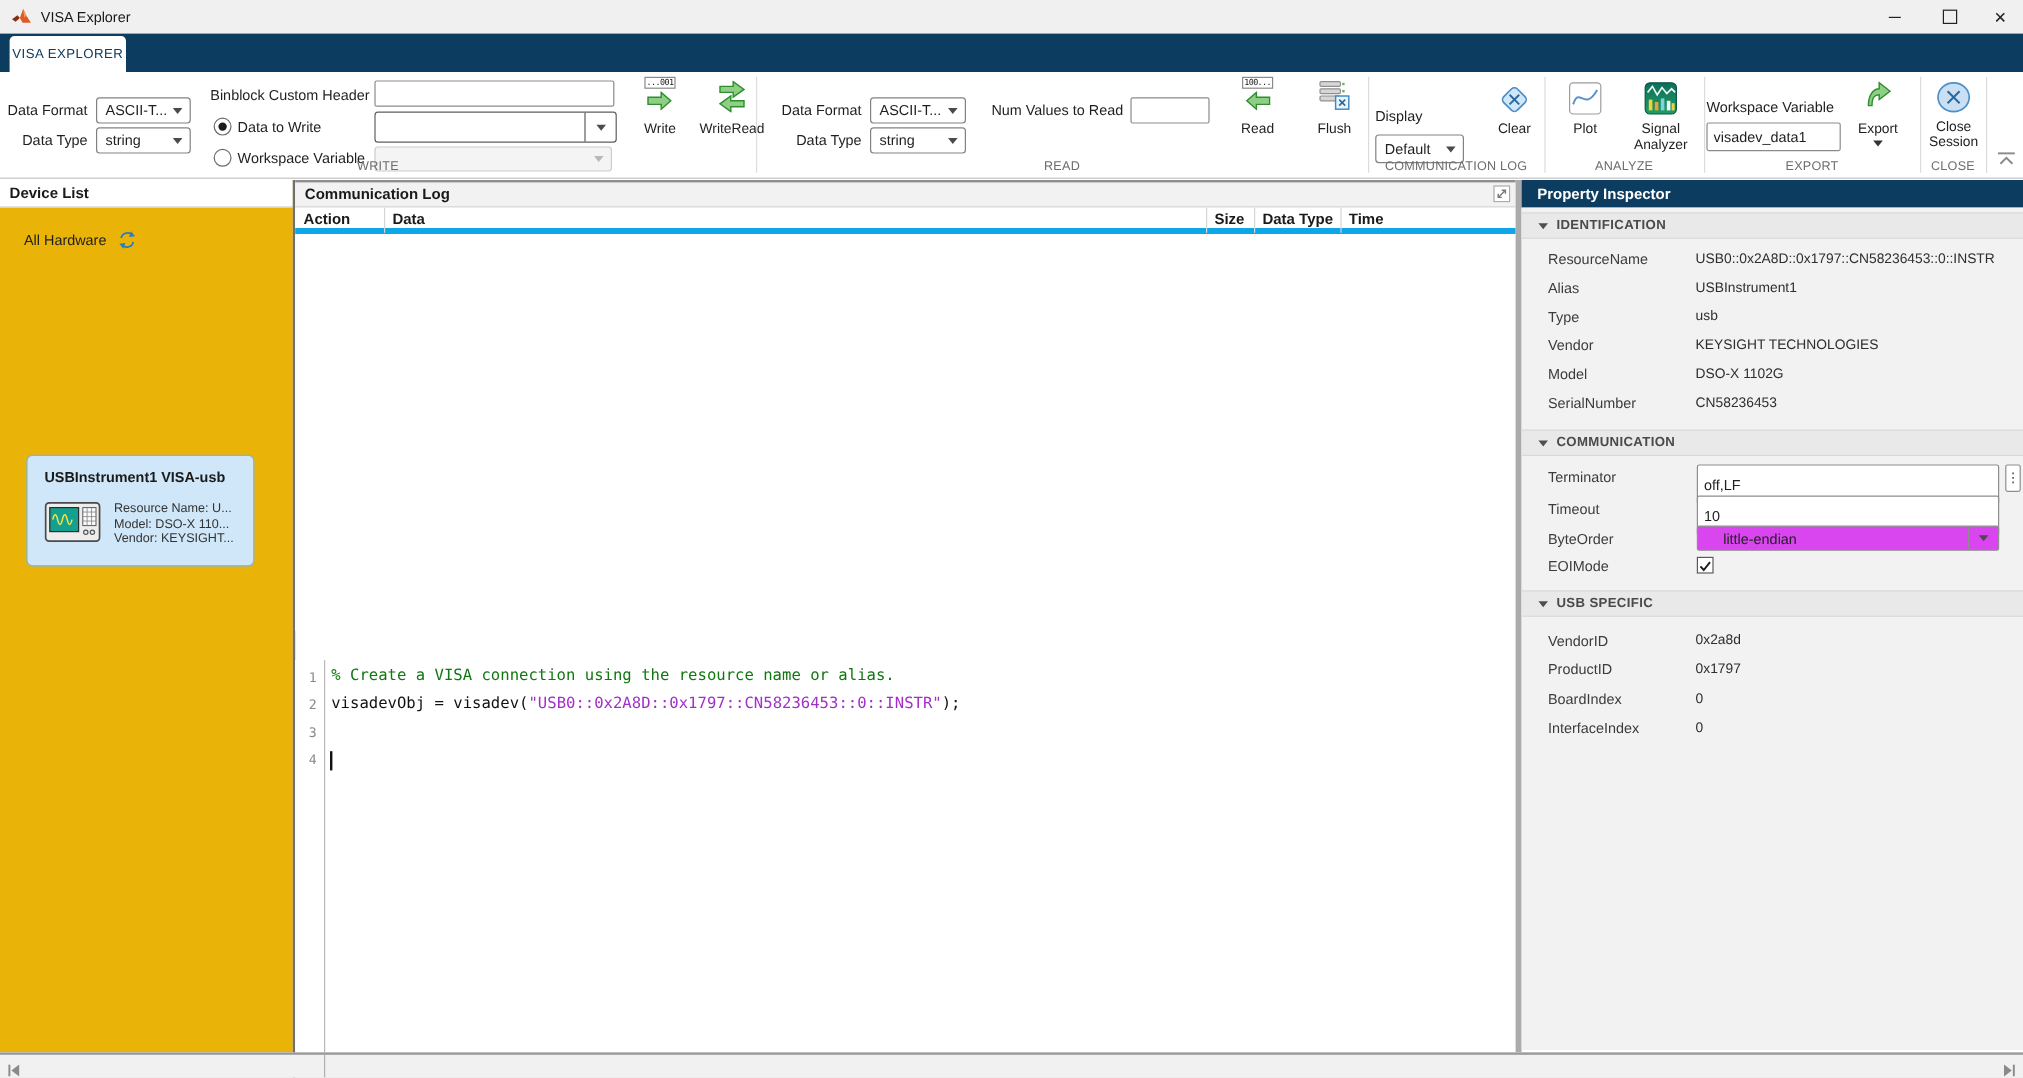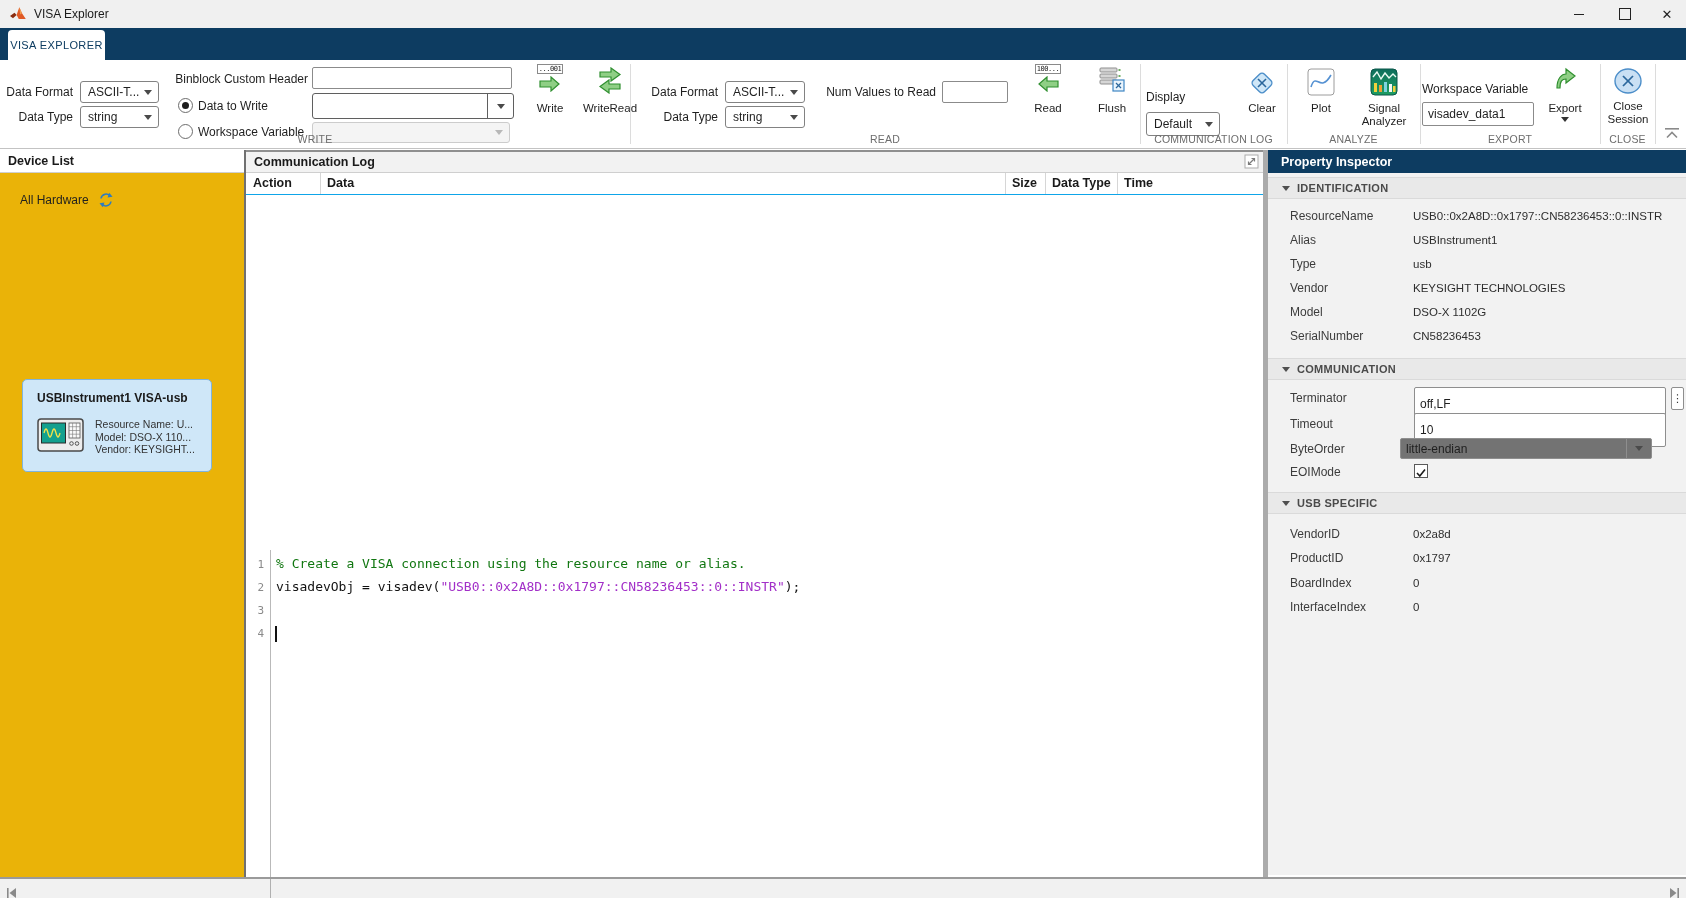--- a/index.html
+++ b/index.html
@@ -57,22 +57,22 @@
   
   .prop-body{position:absolute;left:1268px;top:173px;width:418px;height:702px;background:#f2f2f2;overflow:hidden;}
   .sec-hdr{position:absolute;left:0;width:418px;height:22px;background:#e9e9e9;border-top:1px solid #dadada;border-bottom:1px solid #dadada;
            display:flex;align-items:center;box-sizing:border-box;}
   .sec-hdr .tri{width:0;height:0;border-left:4.5px solid transparent;border-right:4.5px solid transparent;border-top:5.5px solid #4f4f4f;margin:0 7px 0 14px;}
   .sec-hdr .t{font-size:11px;font-weight:bold;color:#4a4a4a;letter-spacing:.3px;}
   .p-lbl{position:absolute;left:22px;font-size:12px;color:#3c3c3c;white-space:nowrap;}
   .p-val{position:absolute;left:145px;font-size:11.5px;color:#2e2e2e;white-space:nowrap;}
   .pi-field{position:absolute;left:146px;width:252px;height:21px;border:1px solid #8e8e8e;background:#fff;border-radius:2px;
             font-size:12px;color:#1f1f1f;padding:16px 5px;box-sizing:border-box;font-family:inherit;outline:none;}
-  .pi-dd{position:absolute;left:132px;width:252px;height:21px;border:1px solid #8e8e8e;background:#737373;border-radius:2px;
-         display:flex;box-sizing:border-box;font-size:12px;color:#1f1f1f;}
+  .pi-dd{position:absolute;left:146px;width:252px;height:21px;border:1px solid #8e8e8e;background:#d946ef;border-radius:2px;
+         display:flex;box-sizing:border-box;font-size:12px;color:#1f1f1f;padding-left:16px;}
   .pi-dd .v{flex:1;padding:0 5px;display:flex;align-items:center;}
   .pi-dd .cell{width:24px;border-left:1px solid #8e8e8e;display:flex;align-items:center;justify-content:center;}
   .pi-more{position:absolute;left:403px;width:13px;height:23px;border:1px solid #8e8e8e;background:#fff;border-radius:2px;
            display:flex;align-items:center;justify-content:center;font-size:11px;color:#333;box-sizing:border-box;}
   .cb{position:absolute;width:14px;height:14px;border:1px solid #5a5a5a;background:#fff;box-sizing:border-box;}
   
   .bottom-strip{position:absolute;left:0;top:877px;width:1686px;height:21px;background:#f1f1f1;border-top:2px solid #9a9a9a;box-sizing:border-box;}
 </style>
 </head>
 <body>
@@ -328,21 +328,21 @@
   </div>
   <span class="abs" style="left:1244px;top:154px;">
     <svg width="15" height="15" viewBox="0 0 15 15">
       <rect x="1" y="1" width="13" height="13" fill="#fff" stroke="#ababab"></rect>
       <line x1="4.5" y1="10.5" x2="10.5" y2="4.5" stroke="#7a7a7a" stroke-width="1.2"></line>
       <polyline points="7.5,4.5 10.5,4.5 10.5,7.5" fill="none" stroke="#7a7a7a" stroke-width="1.2"></polyline>
       <polyline points="7.5,10.5 4.5,10.5 4.5,7.5" fill="none" stroke="#7a7a7a" stroke-width="1.2"></polyline>
     </svg>
   </span>
 
-  <div class="abs" style="left:246px;top:173px;width:1017px;height:22px;background:#fff;border-bottom:1px solid #0ea5e9;box-sizing:border-box;">
+  <div class="abs" style="left:246px;top:173px;width:1017px;height:22px;background:#fff;border-bottom:5px solid #0ea5e9;box-sizing:border-box;">
     <span class="col-h" style="left:7px;top:3px;">Action</span>
     <span class="col-h" style="left:81px;top:3px;">Data</span>
     <span class="col-h" style="left:766px;top:3px;">Size</span>
     <span class="col-h" style="left:806px;top:3px;">Data Type</span>
     <span class="col-h" style="left:878px;top:3px;">Time</span>
     <span class="vline" style="left:74px;top:0;height:21px;"></span>
     <span class="vline" style="left:759px;top:0;height:21px;"></span>
     <span class="vline" style="left:799px;top:0;height:21px;"></span>
     <span class="vline" style="left:871px;top:0;height:21px;"></span>
   </div>

